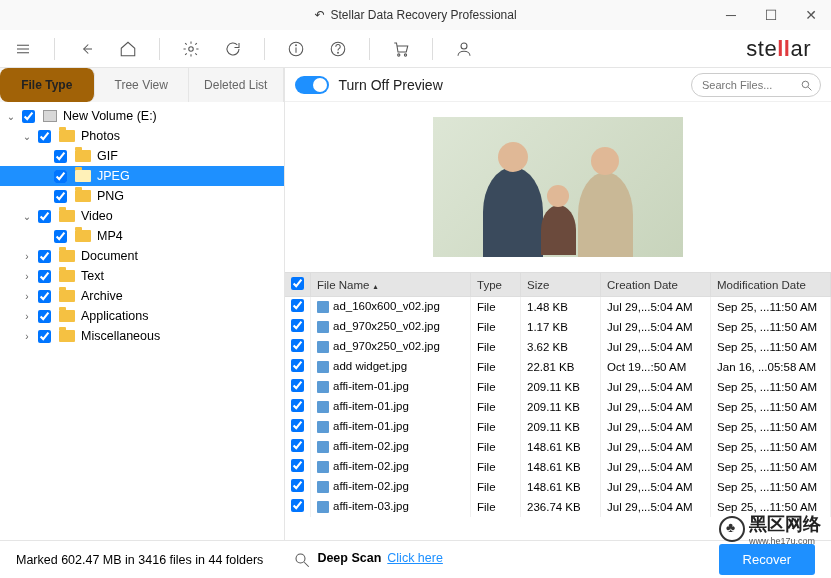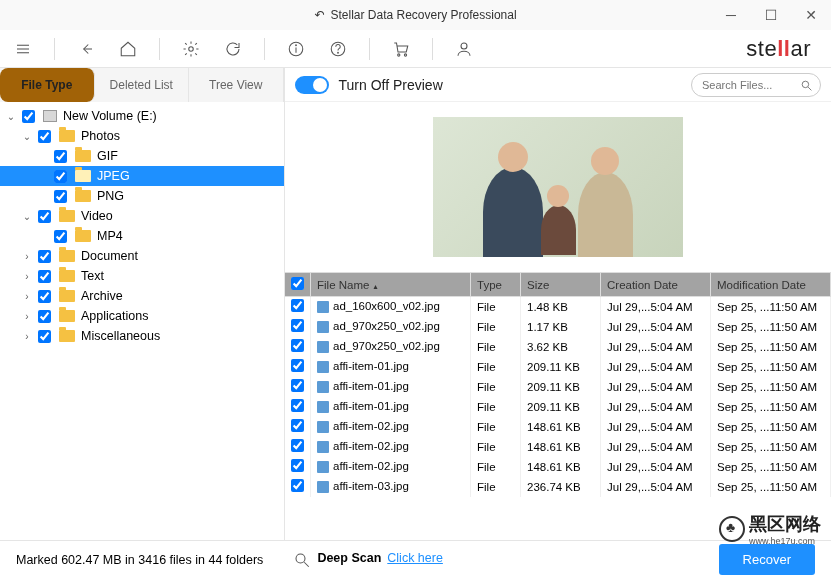--- a/index.html
+++ b/index.html
@@ -51,21 +51,21 @@
 .preview-img .person { position: absolute; border-radius: 50% 50% 0 0; }
 .p1 { width: 60px; height: 90px; background: #3a4a5c; left: 50px; top: 50px; }
 .p1h { width: 30px; height: 30px; background: #e0b896; border-radius: 50%; position: absolute; left: 65px; top: 25px; }
 .p2 { width: 55px; height: 85px; background: #c9b896; left: 145px; top: 55px; }
 .p2h { width: 28px; height: 28px; background: #e0b896; border-radius: 50%; position: absolute; left: 158px; top: 30px; }
 .p3 { width: 35px; height: 50px; background: #6b4a3c; left: 108px; top: 88px; }
 .p3h { width: 22px; height: 22px; background: #e0b896; border-radius: 50%; position: absolute; left: 114px; top: 68px; }
 
 .file-table { flex: 1; overflow: auto; border-top: 1px solid #ddd; }
 .file-table table { width: 100%; border-collapse: collapse; font-size: 11.5px; table-layout: fixed; }
-.file-table th { text-align: left; padding: 4px 6px; background: #a3a3a3; border-right: 1px solid #ddd; border-bottom: 1px solid #ddd; font-weight: 400; color: #333; height: 22px; }
+.file-table th { text-align: left; padding: 4px 6px; background: #e5e5e5; border-right: 1px solid #ddd; border-bottom: 1px solid #ddd; font-weight: 400; color: #333; height: 22px; }
 .file-table th .sortup { font-size: 8px; margin-left: 4px; }
 .file-table td { padding: 2px 6px; border-right: 1px solid #f0f0f0; height: 20px; white-space: nowrap; overflow: hidden; }
 .file-table tr.sel td { background: #1e90ff; color: #fff; }
 .file-table .file-icon { display: inline-block; width: 12px; height: 12px; background: #5b9bd5; margin-right: 4px; vertical-align: middle; border-radius: 1px; }
 .file-table tr.sel .file-icon { background: #cfe6ff; }
 .col-chk { width: 26px; text-align: center; }
 .col-name { width: 160px; }
 .col-type { width: 50px; }
 .col-size { width: 80px; }
 .col-cdate { width: 110px; }
@@ -162,22 +162,22 @@
         <path d="M4 21c0-4 4-6 8-6s8 2 8 6"></path>
       </svg>
     </div>
   <div class="brand"><span>ste</span><span class="ll">ll</span><span>ar</span></div>
 </div>
 
 <div class="main">
   <div class="sidebar">
     <div class="sidetabs">
       <div class="sidetab active">File Type</div>
+      <div class="sidetab">Tree View</div>
       <div class="sidetab">Deleted List</div>
-      <div class="sidetab">Tree View</div>
     </div>
     <div class="tree" id="tree">
         <div class="tree-row indent-0">
           <span class="tw">⌄</span>
           <input type="checkbox" checked="" style="">
           <span class="drive-icon"></span>
           <span>New Volume (E:)</span>
         </div>
         <div class="tree-row indent-1">
           <span class="tw">⌄</span>
@@ -306,20 +306,28 @@
             <tr>
               <td class="col-chk"><input type="checkbox" checked="" style=""></td>
               <td><span class="file-icon"></span><span>ad_970x250_v02.jpg</span></td>
               <td>File</td>
               <td>3.62 KB</td>
               <td>Jul 29,...5:04 AM</td>
               <td>Sep 25, ...11:50 AM</td>
             </tr>
             <tr>
               <td class="col-chk"><input type="checkbox" checked="" style=""></td>
+              <td><span class="file-icon"></span><span>add widget.jpg</span></td>
+              <td>File</td>
+              <td>22.81 KB</td>
+              <td>Oct 19...:50 AM</td>
+              <td>Jan 16, ...05:58 AM</td>
+            </tr>
+            <tr>
+              <td class="col-chk"><input type="checkbox" checked="" style=""></td>
               <td><span class="file-icon"></span><span>affi-item-01.jpg</span></td>
               <td>File</td>
               <td>209.11 KB</td>
               <td>Jul 29,...5:04 AM</td>
               <td>Sep 25, ...11:50 AM</td>
             </tr>
             <tr>
               <td class="col-chk"><input type="checkbox" checked="" style=""></td>
               <td><span class="file-icon"></span><span>affi-item-01.jpg</span></td>
               <td>File</td>

